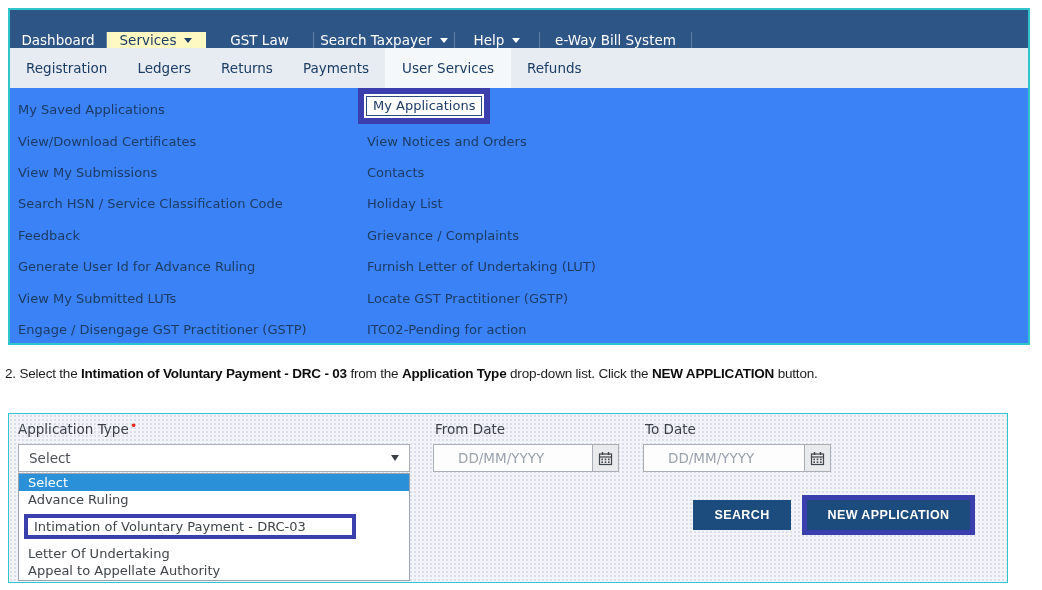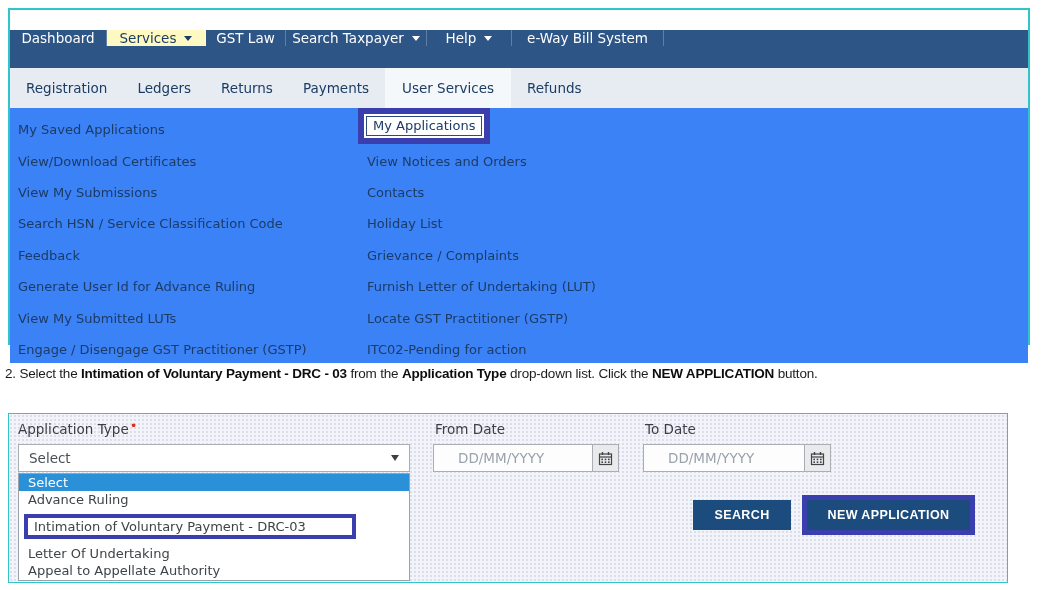--- a/index.html
+++ b/index.html
@@ -3,26 +3,26 @@
 <meta charset="utf-8">
 <style>
   * { margin:0; padding:0; box-sizing:border-box; }
   body { background:#fff; font-family:"DejaVu Sans","Liberation Sans",sans-serif; }
   #canvas { position:relative; width:1042px; height:590px; background:#fff; overflow:hidden; }
 
   
   .card { position:absolute; left:8px; top:8px; width:1022px; height:337px;
           border:2px solid #2fc5ca; background:#fff; }
 
-  .topnav { display:flex; height:38px; background:#2d5586; align-items:flex-start;margin-top:20px; }
+  .topnav { display:flex; height:38px; background:#2d5586; align-items:flex-end; }
   .nav-item { display:flex; align-items:center; justify-content:center; color:#fff;
               font-size:13.5px; border-right:1px solid rgba(255,255,255,.25); cursor:pointer; }
   .nav-item:nth-child(1){ width:97px; }
   .nav-item:nth-child(2){ width:99px; }
-  .nav-item:nth-child(3){ width:80px; }
+  .nav-item:nth-child(3){ width:108px; }
   .nav-item:nth-child(4){ width:141px; }
   .nav-item:nth-child(5){ width:85px; }
   .nav-item:nth-child(6){ width:152px; }
   .nav-item.active { background:#fef9c3; color:#1b3c63; }
   .nav-filler { flex:1; }
   .caret { display:inline-block; width:0; height:0; border-left:4px solid transparent;
            border-right:4px solid transparent; border-top:5px solid currentColor;
            margin-left:8px; }
 
   .subnav { display:flex; height:40px; background:#e7ecf2; align-items:stretch; }

